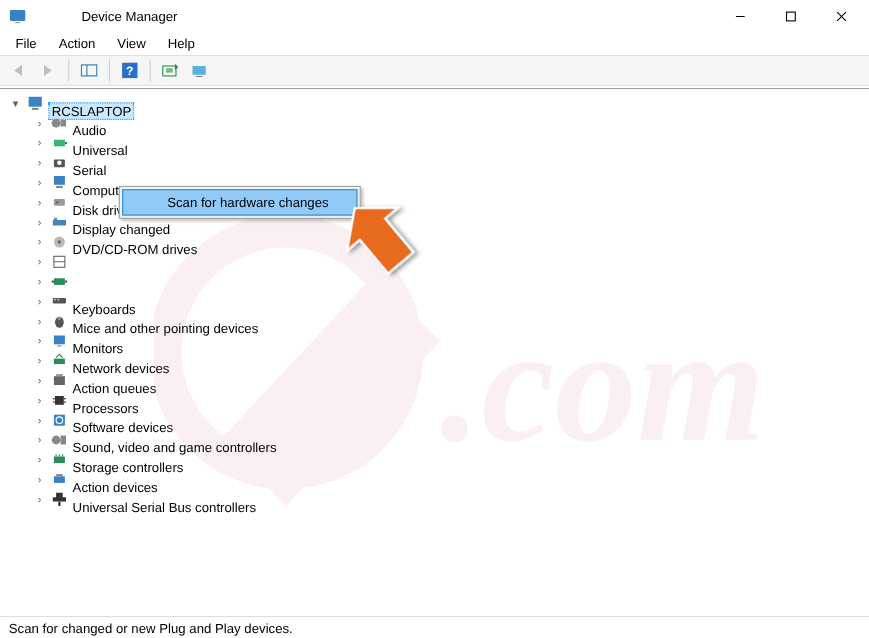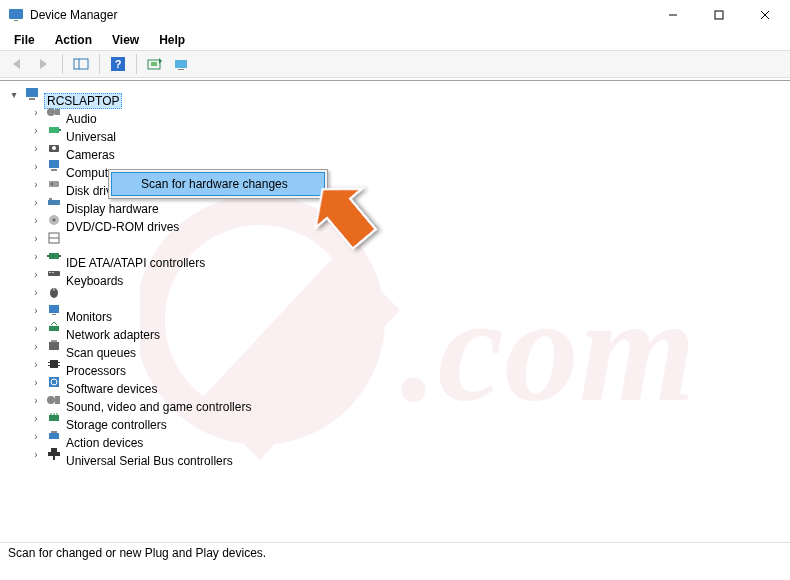--- a/index.html
+++ b/index.html
@@ -1,47 +1,47 @@
 <!DOCTYPE html>
 <html><head>
 <meta charset="utf-8">
 <style>
   * { box-sizing: border-box; }
   html, body { margin:0; padding:0; font-family: "Segoe UI", Tahoma, sans-serif; font-size:12px; color:#000; background:#fff; }
   .window { position:relative; width:790px; height:580px; background:#fff; overflow:hidden; }
   
-  .titlebar { height:30px; display:flex; align-items:center; padding:0 2px 0 8px; color:#000; }
+  .titlebar { height:30px; display:flex; align-items:center; padding:0 2px 0 8px; color:#000;gap:44px; }
   .titlebar .icon { width:16px; height:16px; margin-right:6px; }
   .titlebar .title { flex:1; font-size:12px; }
   .winbtns { display:flex; }
   .winbtn { width:46px; height:30px; display:flex; align-items:center; justify-content:center; }
   .winbtn svg { stroke:#000; stroke-width:1; fill:none; }
   
-  .menubar { height:20px; display:flex; align-items:center; padding:0 4px;font-weight:bold; }
+  .menubar { height:20px; display:flex; align-items:center; padding:0 4px; }
   .menuitem { padding:2px 10px; cursor:default; }
   
   .toolbar { height:28px; border-top:1px solid #e0e0e0; border-bottom:1px solid #e0e0e0; display:flex; align-items:center; padding:0 6px; gap:2px; background:#f6f6f6; }
   .tbtn { width:24px; height:22px; display:flex; align-items:center; justify-content:center; border:1px solid transparent; }
   .tbsep { width:1px; height:20px; background:#d0d0d0; margin:0 4px; }
   
   .treewrap { position:absolute; left:0; right:0; top:80px; bottom:22px; overflow:hidden; padding:4px 8px; border-top:1px solid #a0a0a0; }
   .tree { position:relative; }
   .rootrow { display:flex; align-items:center; height:18px; }
   .rootrow .sel { background:#cce8ff; border:1px dotted #3399ff; padding:0 2px; }
   .row { display:flex; align-items:center; height:18px; padding-left:22px; }
   .arrow { width:12px; text-align:center; color:#606060; margin-right:4px; font-size:10px; }
   .devicon { width:16px; height:16px; margin-right:4px; display:inline-flex; align-items:center; justify-content:center; }
   .label { white-space:nowrap;margin-top:14px; }
   
   .ctxmenu { position:absolute; left:108px; top:88px; width:220px; background:#f2f2f2; border:1px solid #a0a0a0; box-shadow:2px 2px 3px rgba(0,0,0,0.25); padding:2px; }
-  .ctxitem { padding:4px 14px 4px 29px; background:#91c9f7; border:1px solid #2a8dd4; }
+  .ctxitem { padding:4px 14px 4px 40px; background:#91c9f7; border:1px solid #2a8dd4; }
   
   .annot-arrow { position:absolute; left:300px; top:90px; pointer-events:none; }
   
-  .statusbar { position:absolute; left:0; right:0; bottom:0; height:38px; padding:3px 8px; border-top:1px solid #e0e0e0; background:#fff; }
+  .statusbar { position:absolute; left:0; right:0; bottom:0; height:20px; padding:3px 8px; border-top:1px solid #e0e0e0; background:#fff; }
   
   .watermark { position:absolute; left:140px; top:170px; width:620px; height:300px; opacity:0.07; pointer-events:none; }
 </style>
 </head>
 <body>
 
 <div class="window">
 
   <div class="watermark">
     <svg viewBox="0 0 620 300">
@@ -161,21 +161,21 @@
             <span class="label">Universal</span>
           </div>
           <div class="row">
             <span class="arrow">›</span>
             <span class="devicon">
               <svg width="16" height="16">
                 <rect x="3" y="5" width="10" height="7" rx="1" fill="#555"></rect>
                 <circle cx="8" cy="8" r="2" fill="#fff"></circle>
               </svg>
             </span>
-            <span class="label">Cameras</span>
+            <span class="label">Serial</span>
           </div>
           <div class="row">
             <span class="arrow">›</span>
             <span class="devicon">
               <svg width="16" height="16">
                 <rect x="3" y="2" width="10" height="8" fill="#3a82c4"></rect>
                 <rect x="5" y="11" width="6" height="2" fill="#888"></rect>
               </svg>
             </span>
             <span class="label">Computer</span>
@@ -191,21 +191,21 @@
             <span class="label">Disk drives</span>
           </div>
           <div class="row">
             <span class="arrow">›</span>
             <span class="devicon">
               <svg width="16" height="16">
                 <rect x="2" y="6" width="12" height="5" fill="#4682b4"></rect>
                 <rect x="3" y="4" width="3" height="2" fill="#888"></rect>
               </svg>
             </span>
-            <span class="label">Display hardware</span>
+            <span class="label">Display changed</span>
           </div>
           <div class="row">
             <span class="arrow">›</span>
             <span class="devicon">
               <svg width="16" height="16">
                 <circle cx="8" cy="8" r="5" fill="#bbb"></circle>
                 <circle cx="8" cy="8" r="1.5" fill="#666"></circle>
               </svg>
             </span>
             <span class="label">DVD/CD-ROM drives</span>
@@ -221,71 +221,71 @@
           </div>
           <div class="row">
             <span class="arrow">›</span>
             <span class="devicon">
               <svg width="16" height="16">
                 <rect x="3" y="5" width="10" height="6" fill="#2e8b57"></rect>
                 <rect x="1" y="7" width="2" height="2" fill="#555"></rect>
                 <rect x="13" y="7" width="2" height="2" fill="#555"></rect>
               </svg>
             </span>
-            <span class="label">IDE ATA/ATAPI controllers</span>
           </div>
           <div class="row">
             <span class="arrow">›</span>
             <span class="devicon">
               <svg width="16" height="16">
                 <rect x="2" y="5" width="12" height="5" rx="1" fill="#555"></rect>
                 <rect x="3" y="6" width="2" height="1" fill="#ccc"></rect>
                 <rect x="6" y="6" width="2" height="1" fill="#ccc"></rect>
               </svg>
             </span>
             <span class="label">Keyboards</span>
           </div>
           <div class="row">
             <span class="arrow">›</span>
             <span class="devicon">
               <svg width="16" height="16">
                 <ellipse cx="8" cy="9" rx="4" ry="5" fill="#555"></ellipse>
                 <rect x="7" y="4" width="2" height="3" fill="#999"></rect>
               </svg>
             </span>
+            <span class="label">Mice and other pointing devices</span>
           </div>
           <div class="row">
             <span class="arrow">›</span>
             <span class="devicon">
               <svg width="16" height="16">
                 <rect x="3" y="3" width="10" height="8" fill="#3a82c4"></rect>
                 <rect x="6" y="12" width="4" height="1" fill="#888"></rect>
               </svg>
             </span>
             <span class="label">Monitors</span>
           </div>
           <div class="row">
             <span class="arrow">›</span>
             <span class="devicon">
               <svg width="16" height="16">
                 <rect x="3" y="6" width="10" height="5" fill="#2e8b57"></rect>
                 <path d="M5 5 L8 2 L11 5" fill="none" stroke="#2e8b57"></path>
               </svg>
             </span>
-            <span class="label">Network adapters</span>
+            <span class="label">Network devices</span>
           </div>
           <div class="row">
             <span class="arrow">›</span>
             <span class="devicon">
               <svg width="16" height="16">
                 <rect x="3" y="4" width="10" height="8" fill="#666"></rect>
                 <rect x="5" y="2" width="6" height="2" fill="#999"></rect>
               </svg>
             </span>
-            <span class="label">Scan queues</span>
+            <span class="label">Action queues</span>
           </div>
           <div class="row">
             <span class="arrow">›</span>
             <span class="devicon">
               <svg width="16" height="16">
                 <rect x="4" y="4" width="8" height="8" fill="#333"></rect>
                 <rect x="2" y="6" width="2" height="1" fill="#333"></rect>
                 <rect x="12" y="6" width="2" height="1" fill="#333"></rect>
                 <rect x="2" y="9" width="2" height="1" fill="#333"></rect>
                 <rect x="12" y="9" width="2" height="1" fill="#333"></rect>

